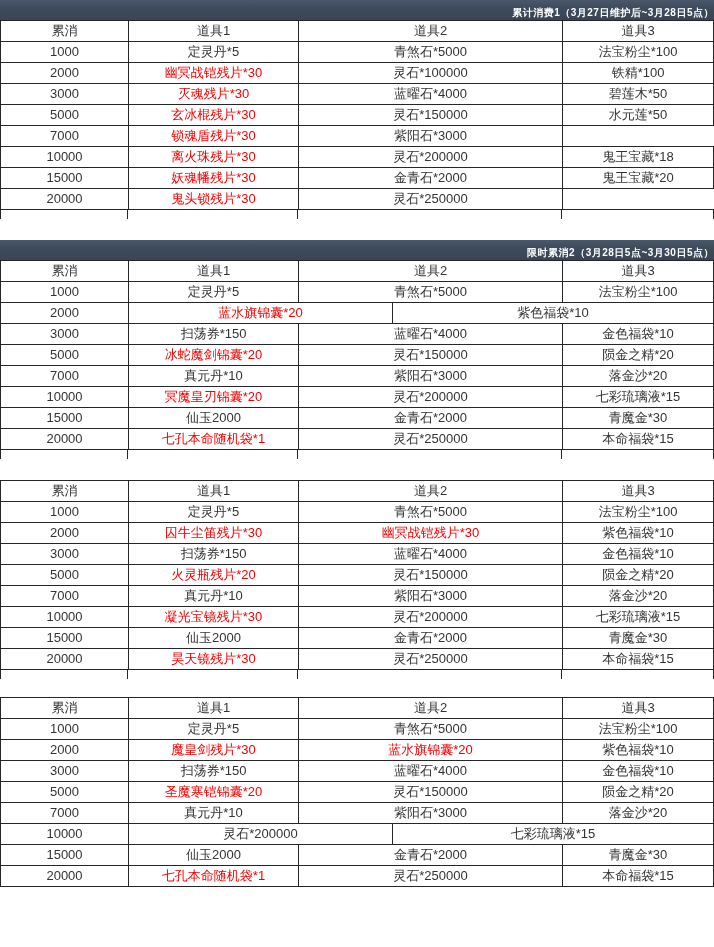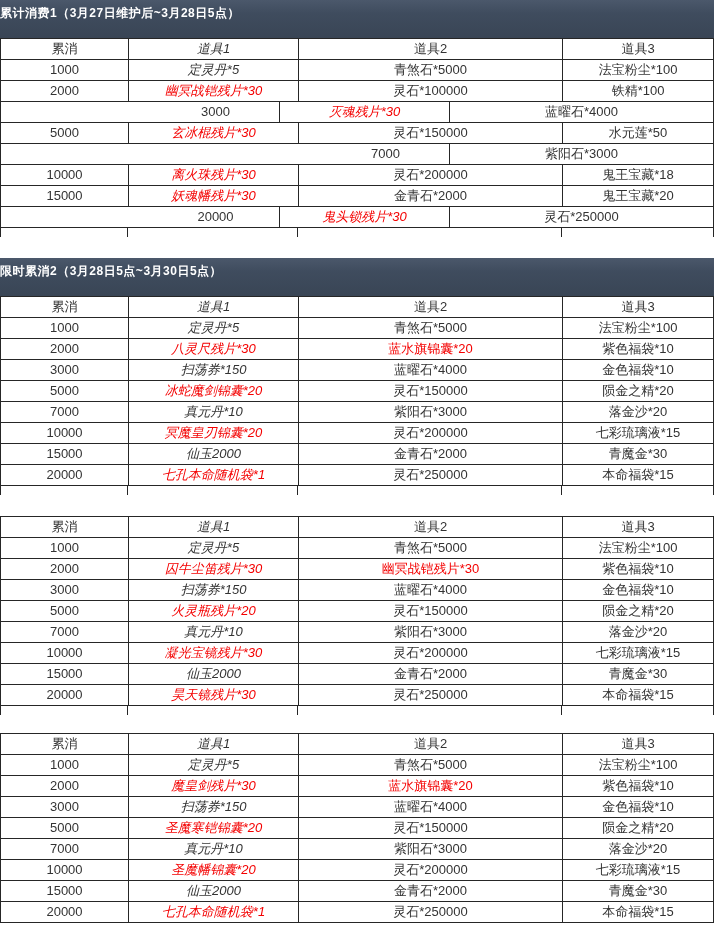--- a/index.html
+++ b/index.html
@@ -8,38 +8,37 @@
     --text:#333333;
     --red:#f40000;
   }
   html,body{margin:0;padding:0;}
   body{
     width:714px;height:947px;background:#ffffff;
     font-family:"Liberation Sans","DejaVu Sans",sans-serif;
     overflow:hidden;
   }
   .band{
-    height:38px;line-height:26px;text-align:left;
+    height:20px;line-height:26px;text-align:right;
     background:linear-gradient(180deg,#4b586b 0%,var(--band-bg) 35%,#394555 100%);
-    color:#ffffff;font-size:12px;font-weight:bold;letter-spacing:.5px;
+    color:#ffffff;font-size:10px;font-weight:bold;letter-spacing:.5px;
   }
   .tbl{border-top:1px solid var(--border);}
   .row{
     display:flex;height:20px;box-sizing:content-box;
     border-bottom:1px solid var(--border);
     border-left:1px solid var(--border);
-    justify-content:flex-end;
   }
   .cell{
     box-sizing:border-box;border-right:1px solid var(--border);
     text-align:center;line-height:20px;font-size:13px;color:var(--text);
     overflow:hidden;white-space:nowrap;
   }
   .c0{width:128px;}
-  .c1{width:170px;font-style:italic;}
+  .c1{width:170px;}
   .c2{width:264px;}
   .c3{flex:1;}
   .red{color:var(--red);}
   .gap{height:30px;}
   .gap-small{height:27px;}
   .stubs{display:flex;height:9px;}
   .stub{box-sizing:border-box;border-right:1px solid var(--border);}
   .s0{width:128px;border-left:1px solid var(--border);}
   .s1{width:170px;}
   .s2{width:264px;}
@@ -67,29 +66,31 @@
         <div class="row">
           <div class="cell c0">2000</div>
           <div class="cell c1 red">幽冥战铠残片*30</div>
           <div class="cell c2">灵石*100000</div>
           <div class="cell c3">铁精*100</div>
         </div>
         <div class="row">
           <div class="cell c0">3000</div>
           <div class="cell c1 red">灭魂残片*30</div>
           <div class="cell c2">蓝曜石*4000</div>
+          <div class="cell c3">碧莲木*50</div>
         </div>
         <div class="row">
           <div class="cell c0">5000</div>
           <div class="cell c1 red">玄冰棍残片*30</div>
           <div class="cell c2">灵石*150000</div>
           <div class="cell c3">水元莲*50</div>
         </div>
         <div class="row">
           <div class="cell c0">7000</div>
+          <div class="cell c1 red">锁魂盾残片*30</div>
           <div class="cell c2">紫阳石*3000</div>
         </div>
         <div class="row">
           <div class="cell c0">10000</div>
           <div class="cell c1 red">离火珠残片*30</div>
           <div class="cell c2">灵石*200000</div>
           <div class="cell c3">鬼王宝藏*18</div>
         </div>
         <div class="row">
           <div class="cell c0">15000</div>
@@ -122,21 +123,20 @@
           <div class="cell c3">道具3</div>
         </div>
         <div class="row">
           <div class="cell c0">1000</div>
           <div class="cell c1">定灵丹*5</div>
           <div class="cell c2">青煞石*5000</div>
           <div class="cell c3">法宝粉尘*100</div>
         </div>
         <div class="row">
           <div class="cell c0">2000</div>
-          <div class="cell c1 red">八灵尺残片*30</div>
           <div class="cell c2 red">蓝水旗锦囊*20</div>
           <div class="cell c3">紫色福袋*10</div>
         </div>
         <div class="row">
           <div class="cell c0">3000</div>
           <div class="cell c1">扫荡券*150</div>
           <div class="cell c2">蓝曜石*4000</div>
           <div class="cell c3">金色福袋*10</div>
         </div>
         <div class="row">
@@ -278,21 +278,20 @@
           <div class="cell c3">陨金之精*20</div>
         </div>
         <div class="row">
           <div class="cell c0">7000</div>
           <div class="cell c1">真元丹*10</div>
           <div class="cell c2">紫阳石*3000</div>
           <div class="cell c3">落金沙*20</div>
         </div>
         <div class="row">
           <div class="cell c0">10000</div>
-          <div class="cell c1 red">圣魔幡锦囊*20</div>
           <div class="cell c2">灵石*200000</div>
           <div class="cell c3">七彩琉璃液*15</div>
         </div>
         <div class="row">
           <div class="cell c0">15000</div>
           <div class="cell c1">仙玉2000</div>
           <div class="cell c2">金青石*2000</div>
           <div class="cell c3">青魔金*30</div>
         </div>
         <div class="row">

